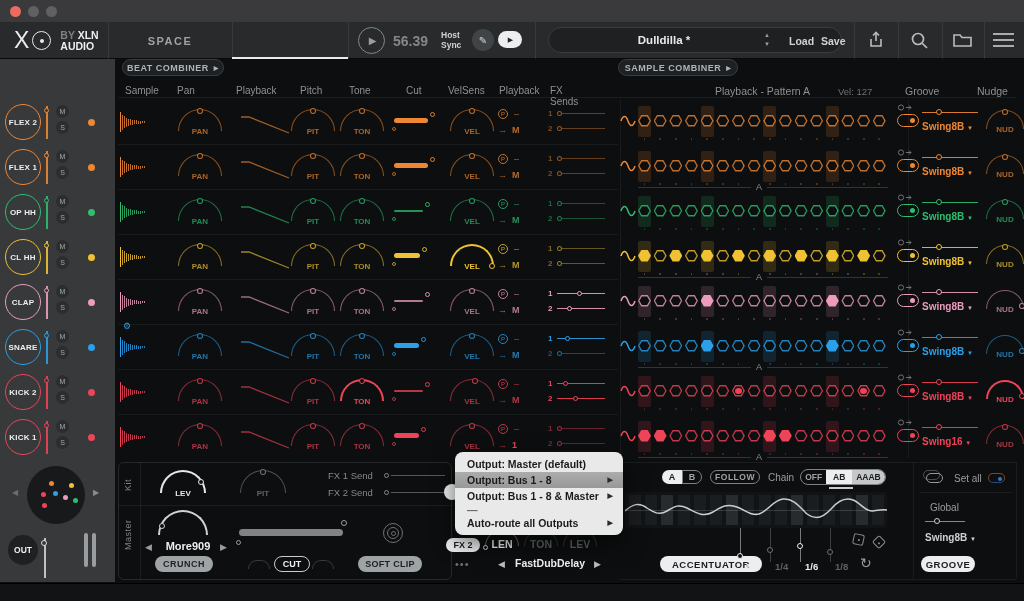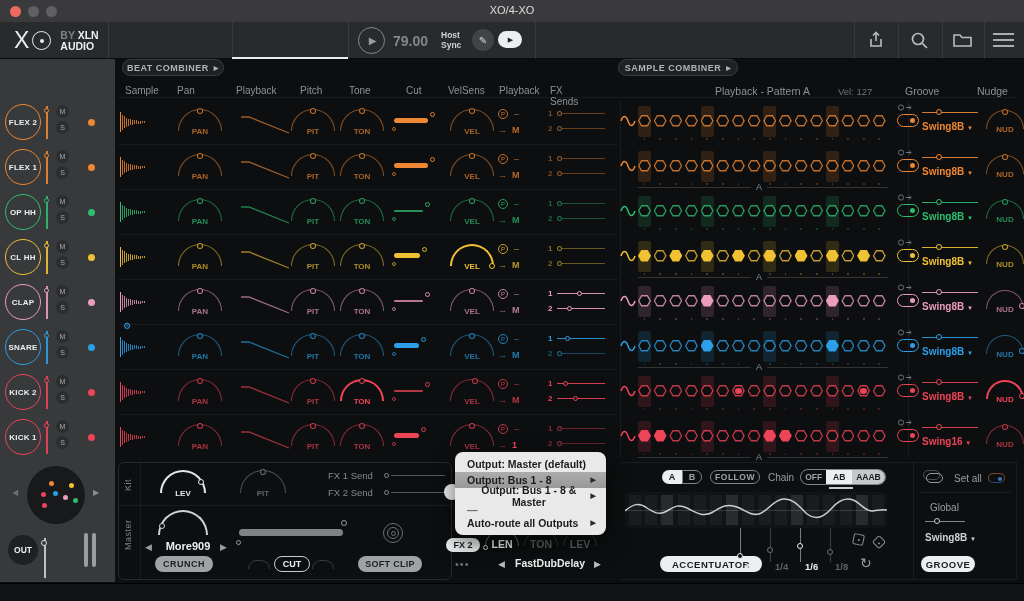--- a/index.html
+++ b/index.html
@@ -32,45 +32,51 @@
 </style>
 </head>
 <body>
 
 <div id="app">
 
   <div class="abs titlebar">
     <div class="abs tlight" style="left:10px;background:#EE6A5F;"></div>
     <div class="abs tlight" style="left:28px;background:#5E6063;"></div>
     <div class="abs tlight" style="left:46px;background:#5E6063;"></div>
-    <div class="abs wtitle">XO/4-XO</div>
   </div>
 
   <div class="abs appbar">
     <div class="abs" style="left:14px;top:5px;display:flex;align-items:center;">
       <span style="font-size:23px;font-weight:300;color:#E9EBEC;">X</span>
       <span style="width:19px;height:19px;border:1.5px solid #E9EBEC;border-radius:50%;margin-left:3px;position:relative;display:inline-block;">
           <span class="abs" style="left:7px;top:7px;width:4px;height:4px;border-radius:50%;background:#E9EBEC;"></span>
         </span>
       <span style="margin-left:9px;line-height:11px;font-size:10.5px;font-weight:bold;color:#ECEEEF;">
         <span style="color:#7F8284;">BY</span> <span>XLN</span><br><span>AUDIO</span>
       </span>
     </div>
     <div class="abs vsep" style="left:108px;"></div>
+    <div class="abs tab" style="left:108px;width:124px;color:#9FA2A4;">SPACE</div>
     <div class="abs vsep" style="left:232px;"></div>
     <div class="abs" style="left:232px;top:35px;width:116px;height:2px;background:#E9EBEC;"></div>
     <div class="abs vsep" style="left:348px;"></div>
     <div class="abs" style="left:358px;top:5px;width:27px;height:27px;border:1.5px solid #85888A;border-radius:50%;display:flex;align-items:center;justify-content:center;color:#9A9D9F;font-size:10px;padding-left:2px;">▶</div>
-    <div class="abs" style="left:393px;top:11px;font-size:14px;font-weight:bold;color:#84878A;">79.00</div>
+    <div class="abs" style="left:393px;top:11px;font-size:14px;font-weight:bold;color:#84878A;">56.39</div>
     <div class="abs" style="left:441px;top:9px;font-size:8.5px;font-weight:bold;color:#CFD2D4;line-height:9.5px;">
       <span>Host</span><br><span>Sync</span>
     </div>
     <div class="abs" style="left:472px;top:7px;width:22px;height:22px;border-radius:50%;background:#404446;display:flex;align-items:center;justify-content:center;color:#D2D5D7;font-size:10px;">✎</div>
     <div class="abs" style="left:498px;top:9px;width:24px;height:17px;border-radius:9px;background:#ECEEEF;display:flex;align-items:center;justify-content:center;color:#1f2122;font-size:7px;padding-left:1px;">▶</div>
     <div class="abs vsep" style="left:535px;"></div>
+    <div class="abs" style="left:548px;top:5px;width:294px;height:26px;background:#1E2022;border:1px solid #3A3D3F;border-radius:13px;">
+      <div class="abs" style="left:0;top:6px;width:230px;text-align:center;font-size:11.5px;font-weight:bold;color:#E8EAEB;">Dulldilla *</div>
+      <div class="abs" style="left:215px;top:3px;font-size:6px;color:#9A9D9F;line-height:9px;text-align:center;">▲<br>▼</div>
+      <div class="abs" style="left:240px;top:7px;font-size:10.5px;font-weight:bold;color:#D0D3D5;">Load</div>
+      <div class="abs" style="left:272px;top:7px;font-size:10.5px;font-weight:bold;color:#D0D3D5;">Save</div>
+    </div>
     <div class="abs vsep" style="left:854px;"></div>
     <div class="abs" style="left:866px;top:8px;">
       <svg width="20" height="20" viewBox="0 0 20 20">
           <g stroke="#B9BCBE" stroke-width="1.6" fill="none">
             <path d="M5,9 v7 h10 v-7"></path>
             <path d="M10,11 V3"></path>
             <path d="M7,5.5 10,2.5 13,5.5"></path>
           </g>
         </svg>
     </div>
@@ -1546,21 +1552,21 @@
       <span class="abs" style="left:9px;top:2.5px;width:4px;height:4px;background:rgba(60,150,230,.8);border-radius:50%;"></span>
     </div>
   <div class="abs" style="left:930px;top:502px;font-size:10px;color:#9A9D9F;">Global</div>
   <div class="abs" style="left:925px;top:521px;width:40px;height:1.2px;background:#85898B;"></div>
   <div class="abs" style="left:934px;top:518px;width:6px;height:6px;border:1.2px solid #C9CCCE;border-radius:50%;background:#0C0E0F;"></div>
   <div class="abs" style="left:925px;top:532px;font-size:10px;font-weight:bold;color:#CFD2D4;"><span>Swing8B</span> <span style="font-size:6px;">▼</span></div>
   <div class="abs whitepill pill" style="left:921px;top:556px;width:54px;height:16px;font-size:9.5px;letter-spacing:.5px;">GROOVE</div>
 
   <div class="abs" style="left:0;top:583px;width:1024px;height:18px;background:#121314;border-top:1px solid #000;"></div>
 
-  <div id="ctxmenu" class="abs menu" style="left:455px;top:452px;width:151px;text-align:center;">
+  <div id="ctxmenu" class="abs menu" style="left:455px;top:452px;width:168px;">
       <div class="menu-item">
         <span>Output: Master (default)</span>
       </div>
       <div class="menu-item menu-hl">
         <span>Output: Bus 1 - 8</span>
         <span class="arr">▶</span>
       </div>
       <div class="menu-item">
         <span>Output: Bus 1 - 8 &amp; Master</span>
         <span class="arr">▶</span>

